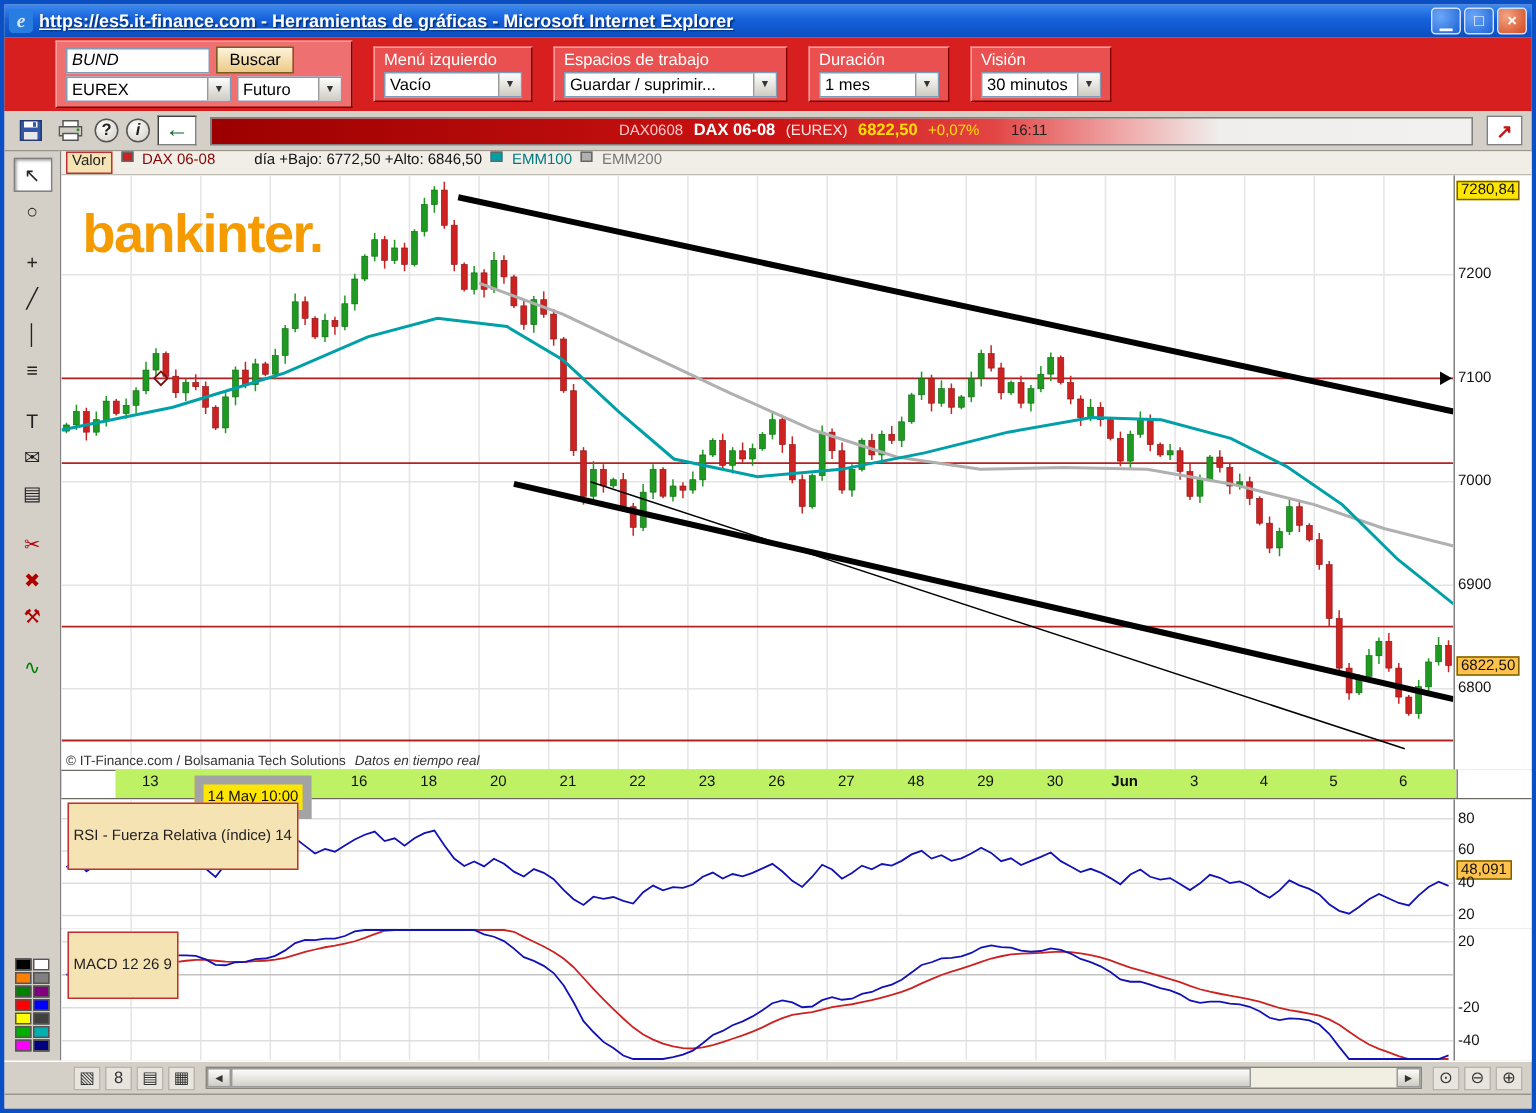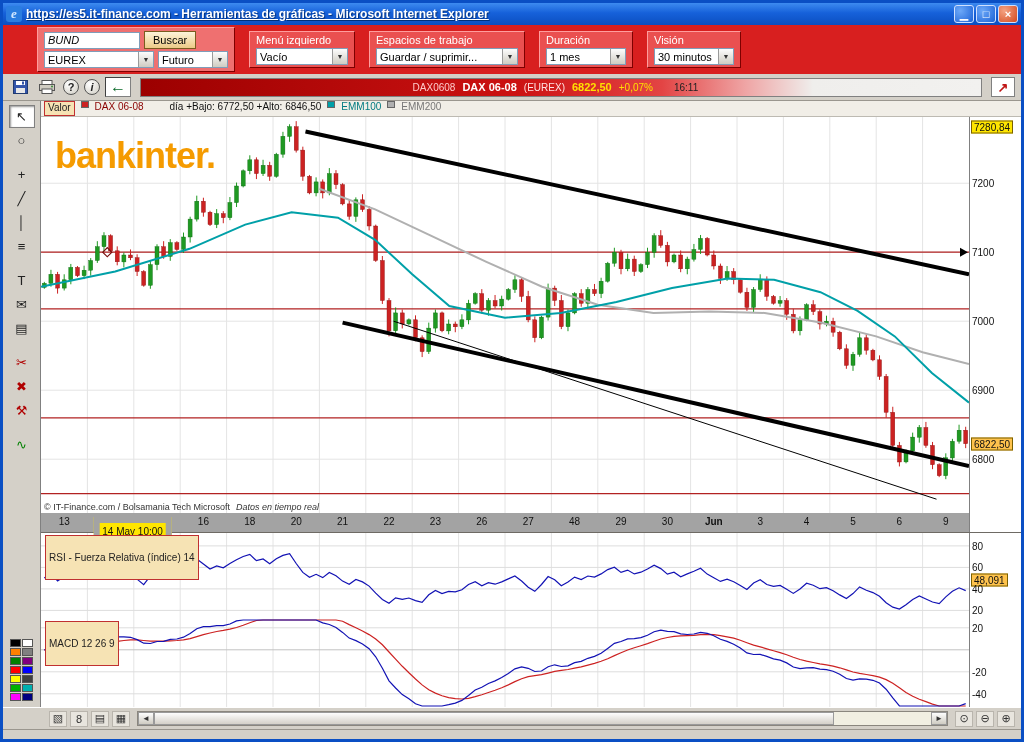--- a/index.html
+++ b/index.html
@@ -51,21 +51,21 @@
   .leg-dax{color:#8a0000;}
   .leg-info{color:#111;padding-left:20px;}
   .leg-emm100{color:#007a80;}
   .leg-emm200{color:#777;}
   .prow{display:flex;}
   .plot{position:relative;width:928px;background:#fff;}
   .axis{width:52px;position:relative;border-left:1px solid #808080;background:#fff;}
   .sep{height:1px;background:#6e6a64;}
   .ylab{position:absolute;left:2px;transform:translateY(-50%);font-size:10px;color:#111;white-space:nowrap;}
   .ybox{border:1px solid #7a6000;padding:0 2px;left:1px;}
-  .xaxis{height:19px;position:relative;background:#a3a3a3;}
+  .xaxis{height:19px;position:relative;background:#bef264;margin-left:36px;}
   .xlab{position:absolute;top:3px;transform:translateX(-50%);font-size:10px;color:#111;white-space:nowrap;}
   .xhl{background:#ffe600;border:6px solid #a3a3a3;padding:3px 3px;transform:translateX(-22%);top:4px;z-index:2;}
   .panel-label{position:absolute;top:2px;left:4px;background:#f6e3b4;border:1px solid #c03030;font-size:10px;padding:16px 3px;z-index:5;color:#222;}
   .watermark{position:absolute;top:18px;left:14px;font-size:36px;font-weight:bold;color:#f59b00;letter-spacing:-1px;z-index:3;}
   .copyright{position:absolute;bottom:1px;left:3px;font-size:9px;color:#333;z-index:3;white-space:nowrap;}
   .copyright .rt{font-style:italic;margin-left:6px;}
   svg{display:block;}
   
   .bottombar{flex:0 0 22px;background:#d4d0c8;border-top:1px solid #fff;display:flex;align-items:center;gap:3px;padding:0 6px 0 46px;}
   .btool{width:18px;height:16px;display:flex;align-items:center;justify-content:center;font-size:11px;color:#333;border:1px solid #b9b5ad;background:#e8e5de;cursor:pointer;}
@@ -534,21 +534,21 @@
               <rect x="922.7" y="313.2" width="4" height="13.5" fill="#cc2222" stroke="#8a1414" stroke-width="0.4"></rect>
               <polyline points="278.4,71.7 334.1,92.4 389.8,118.7 445.4,144.9 501.1,169.7 556.8,187.7 612.5,195.9 668.2,194.6 723.8,195.9 779.5,205.6 835.2,219.4 881.6,235.3 928.0,247.0" fill="none" stroke="#b0b0b0" stroke-width="2"></polyline>
               <polyline points="0.0,169.7 74.2,154.5 148.5,131.8 204.2,107.6 250.6,95.2 297.0,100.7 334.1,122.8 371.2,157.3 408.3,189.0 464.0,200.8 519.7,195.9 575.4,184.9 631.0,171.1 686.7,161.4 733.1,162.8 779.5,175.2 816.6,193.9 853.8,219.4 890.9,256.0 928.0,285.6" fill="none" stroke="#00a0a8" stroke-width="2"></polyline>
               <line x1="264.47999999999996" y1="14.48780487804878" x2="928" y2="157.29616724738676" stroke="#000" stroke-width="4"></line>
               <line x1="301.6" y1="205.58885017421602" x2="928" y2="349.08710801393727" stroke="#000" stroke-width="4"></line>
               <line x1="352.64" y1="204.20905923344947" x2="895.52" y2="382.20209059233446" stroke="#000" stroke-width="1"></line>
               <rect x="-3.2" y="-3.2" width="6.4" height="6.4" transform="translate(66.28571428571429,135.21951219512195) rotate(45)" fill="none" stroke="#7a1010" stroke-width="1.2"></rect>
               <polygon points="927,135.21951219512195 919,130.71951219512195 919,139.71951219512195" fill="#000"></polygon>
             </svg>
           <div class="copyright">
-            <span>© IT-Finance.com / Bolsamania Tech Microsoft</span><span class="rt">Datos en tiempo real</span>
+            <span>© IT-Finance.com / Bolsamania Tech Solutions</span><span class="rt">Datos en tiempo real</span>
           </div>
         </div>
         <div class="axis" id="yAxis" style="height:396px;">
             <span class="ylab ybox" style="background: rgb(255, 230, 0); top: 10.4588px;">7280,84</span>
             <span class="ylab" style="top: 66.23px;">7200</span>
             <span class="ylab" style="top: 135.22px;">7100</span>
             <span class="ylab" style="top: 204.209px;">7000</span>
             <span class="ylab" style="top: 273.199px;">6900</span>
             <span class="ylab ybox" style="background: rgb(255, 195, 77); top: 326.666px;">6822,50</span>
             <span class="ylab" style="top: 342.188px;">6800</span>

